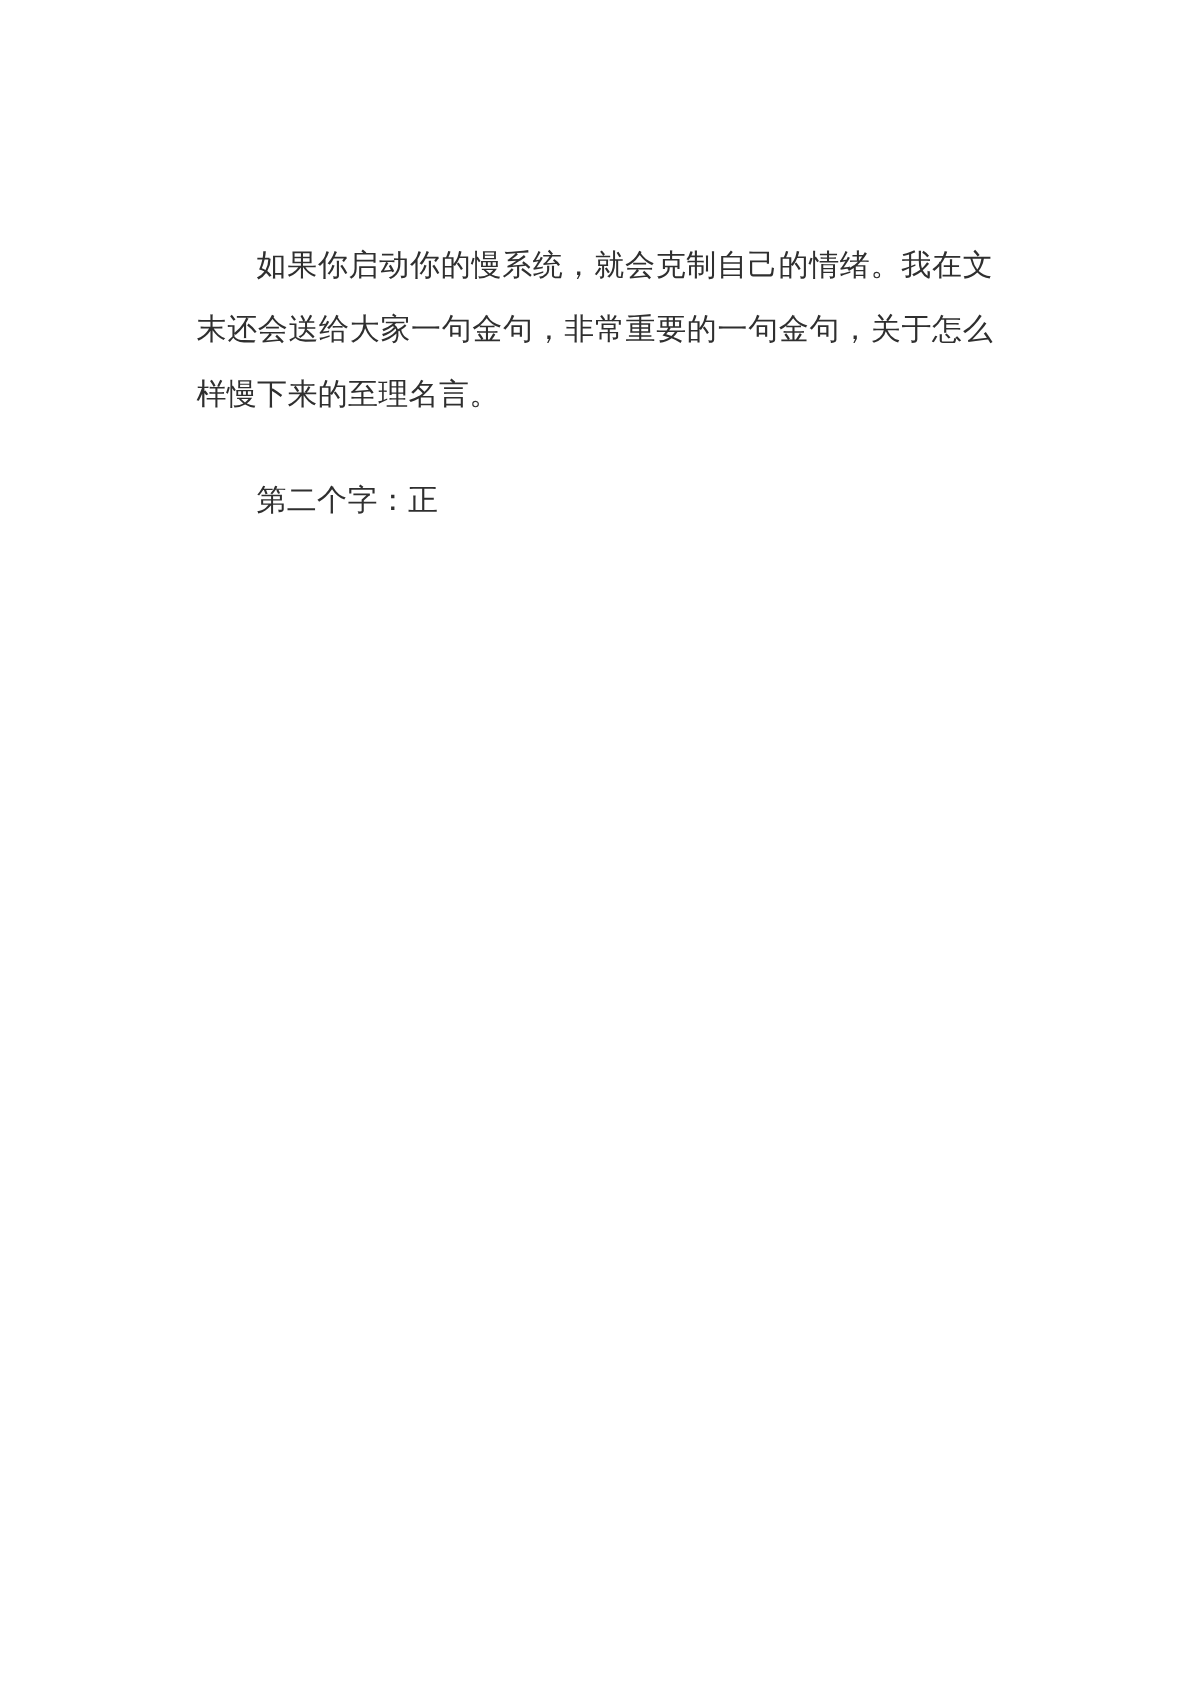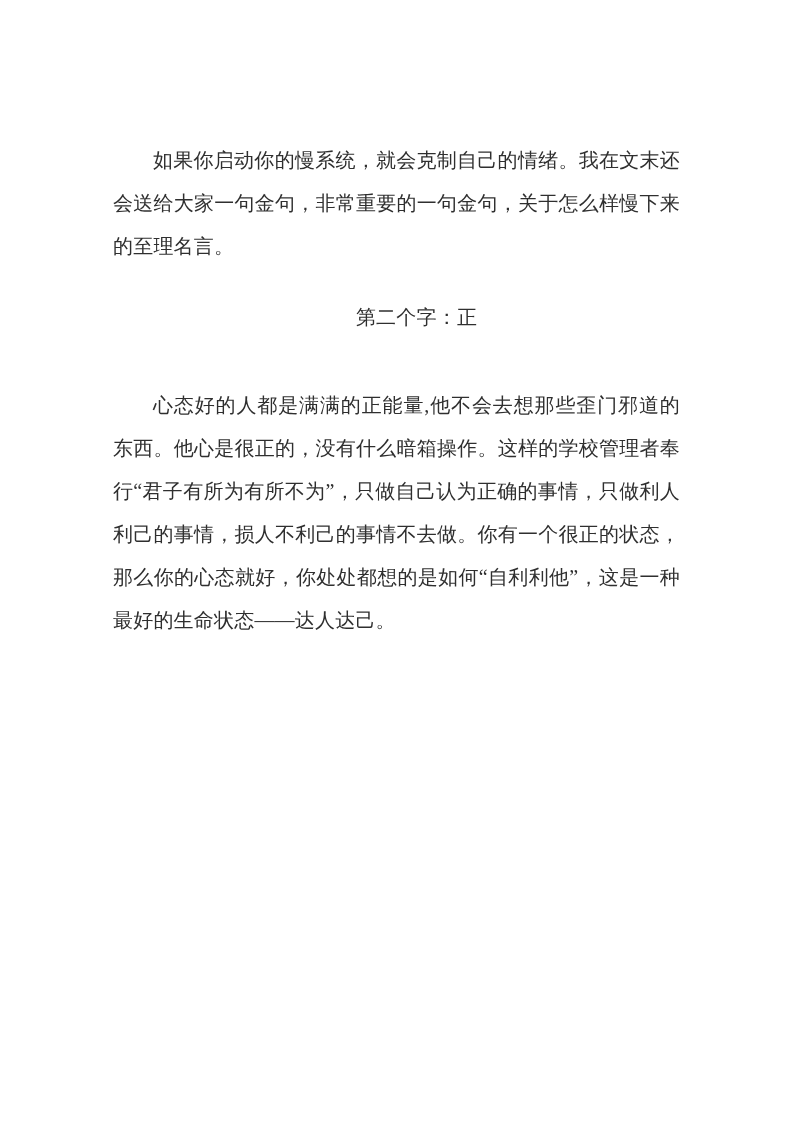--- a/index.html
+++ b/index.html
@@ -19,36 +19,36 @@
     font-family: "Liberation Serif", "DejaVu Serif", serif;
     color: #2f2f2f;
   }
   .doc-block {
     font-size: 20px;
     line-height: 43px;
     text-align: justify;
     text-justify: inter-ideograph;
     text-indent: 2em;
     letter-spacing: 0.2px;
-    margin: 0;
+    margin: 18px;
+    font-family: Liberation Mono, monospace;
   }
   .doc-block.heading {
-    text-align: center;
+    text-align: left;
   }
   
   .b1 { margin-bottom: 28px; }
   .b2 { margin-bottom: 45px; }
   .b3 { margin-bottom: 37px; }
   .b4 { margin-bottom: 32px; }
   .b5 { margin-bottom: 0; }
 </style>
 </head>
 <body>
 
 <div class="page">
   <p class="doc-block b1">如果你启动你的慢系统，就会克制自己的情绪。我在文末还会送给大家一句金句，非常重要的一句金句，关于怎么样慢下来的至理名言。</p>
 
   <p class="doc-block heading b2">第二个字：正</p>
 
-  <p class="doc-block b3">心态好的人都是满满的正能量,他不会去想那些歪门邪道的东西。他心是很正的，没有什么暗箱操作。这样的学校管理者奉行“君子有所为有所不为”，只做自己认为正确的事情，只做利人利己的事情，损人不利己的事情不去做。你有一个很正的状态，那么你的心态就好，你处处都想的是如何“自利利他”，这是一种最好的生命状态——达人达己。</p>
 
 
 </div>
 
 </body></html>

